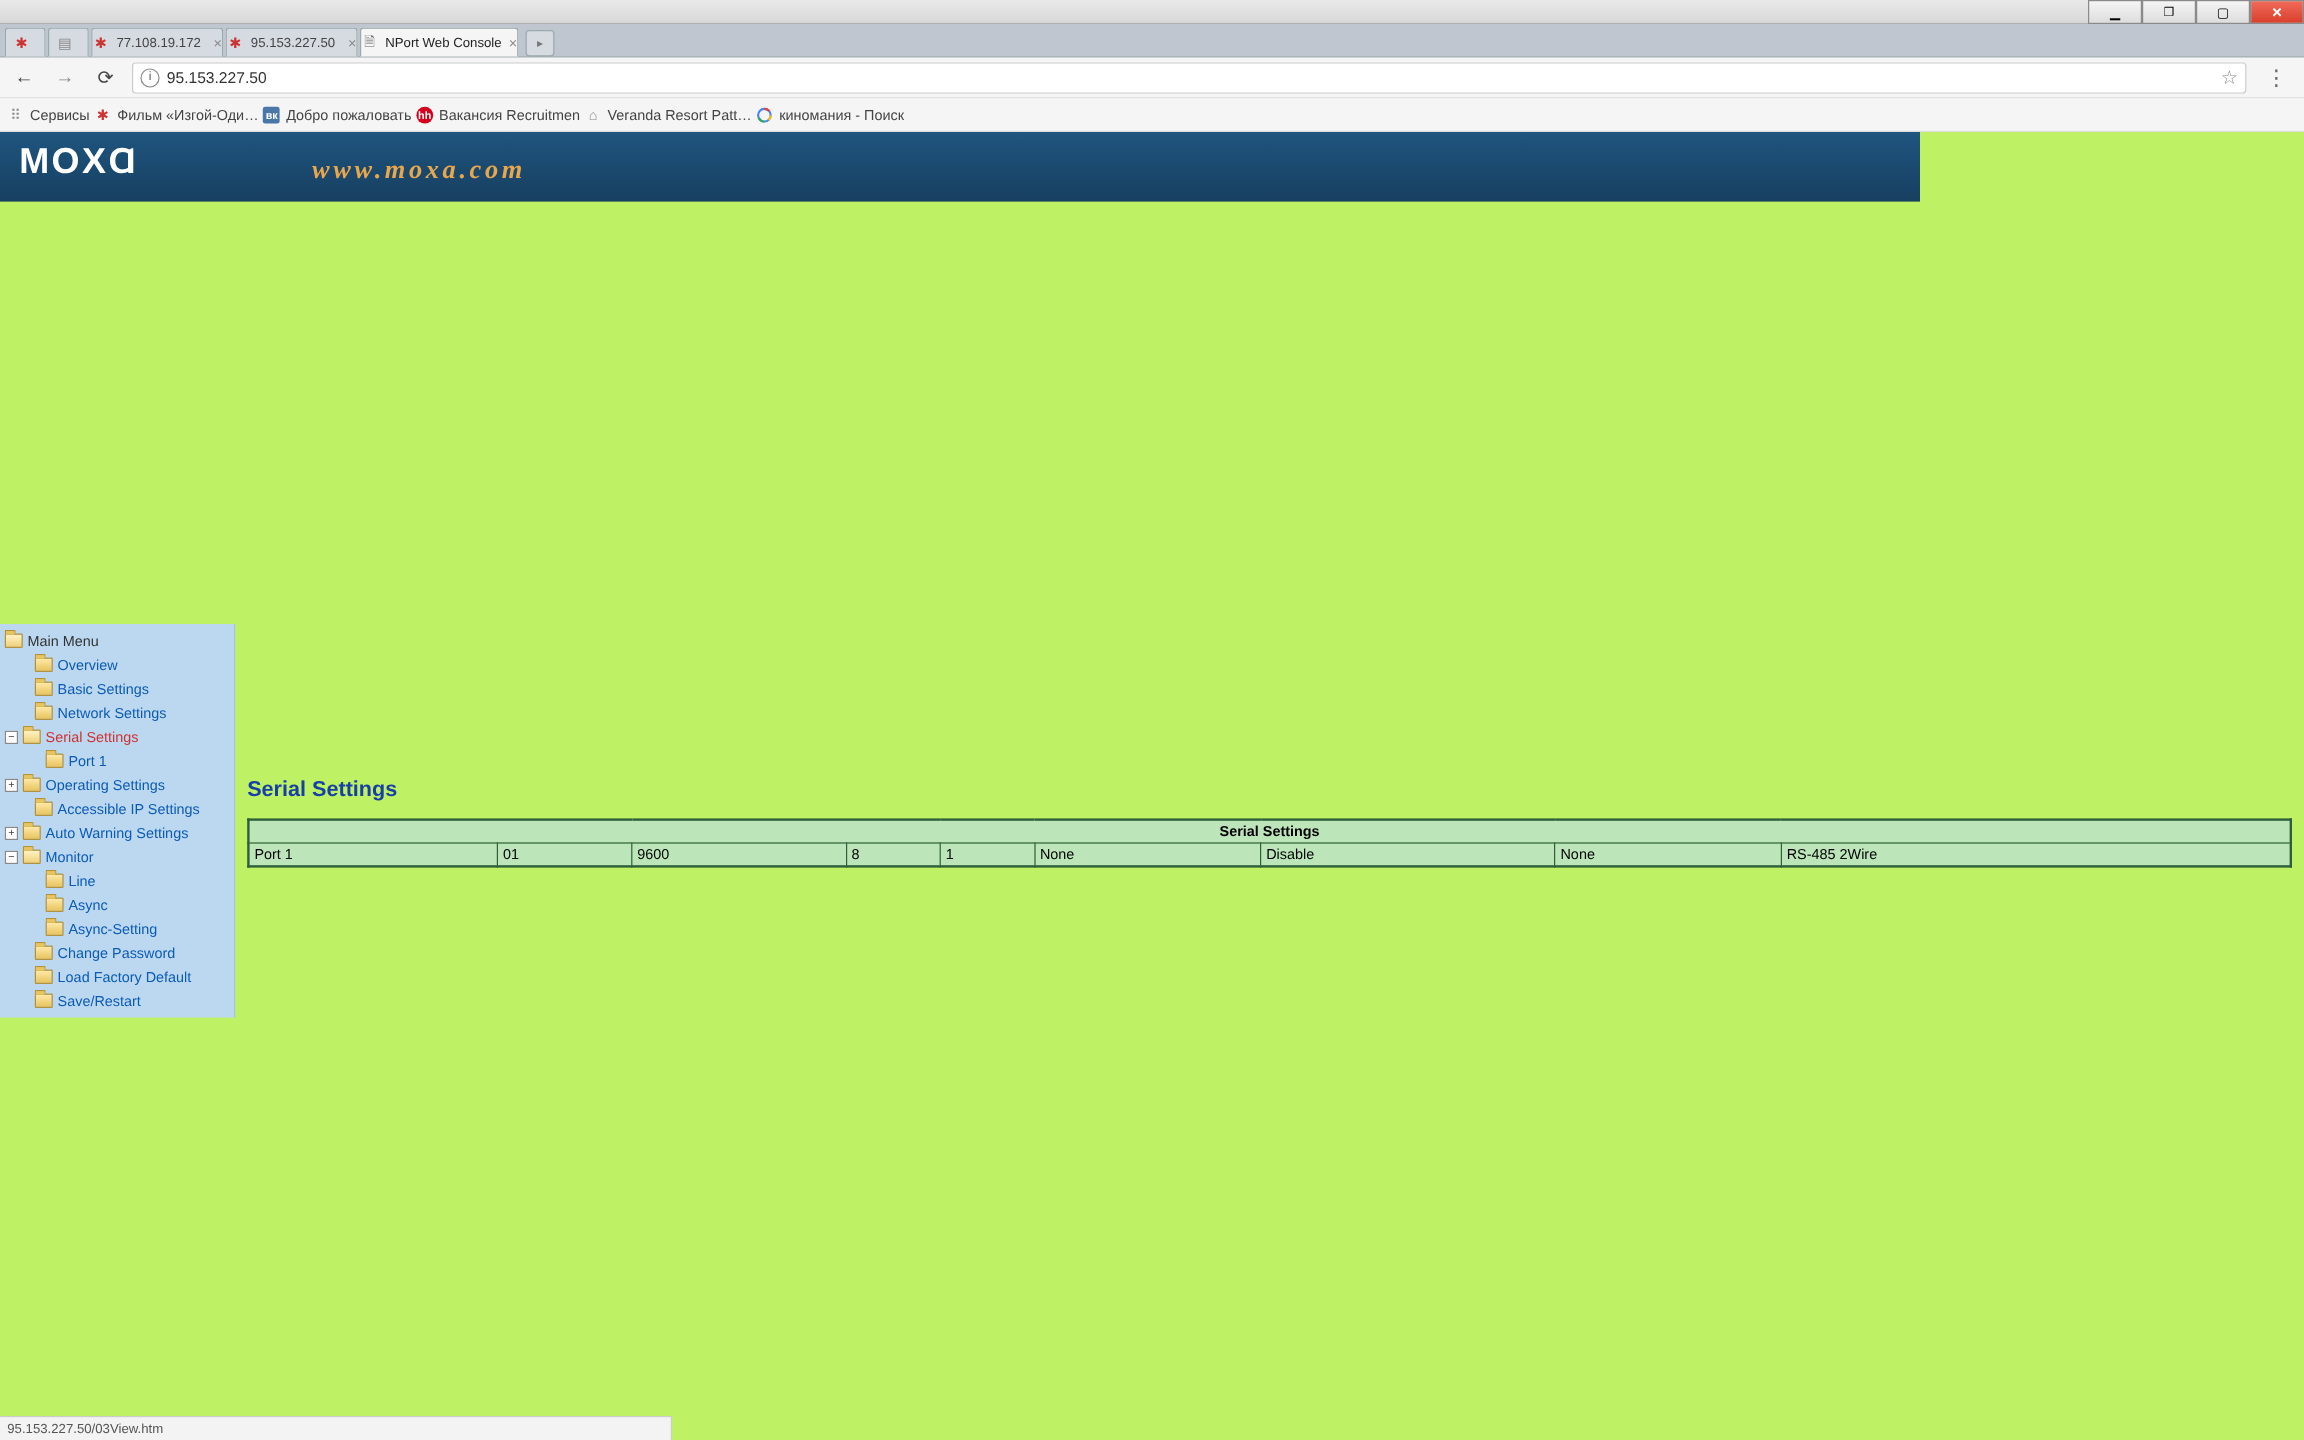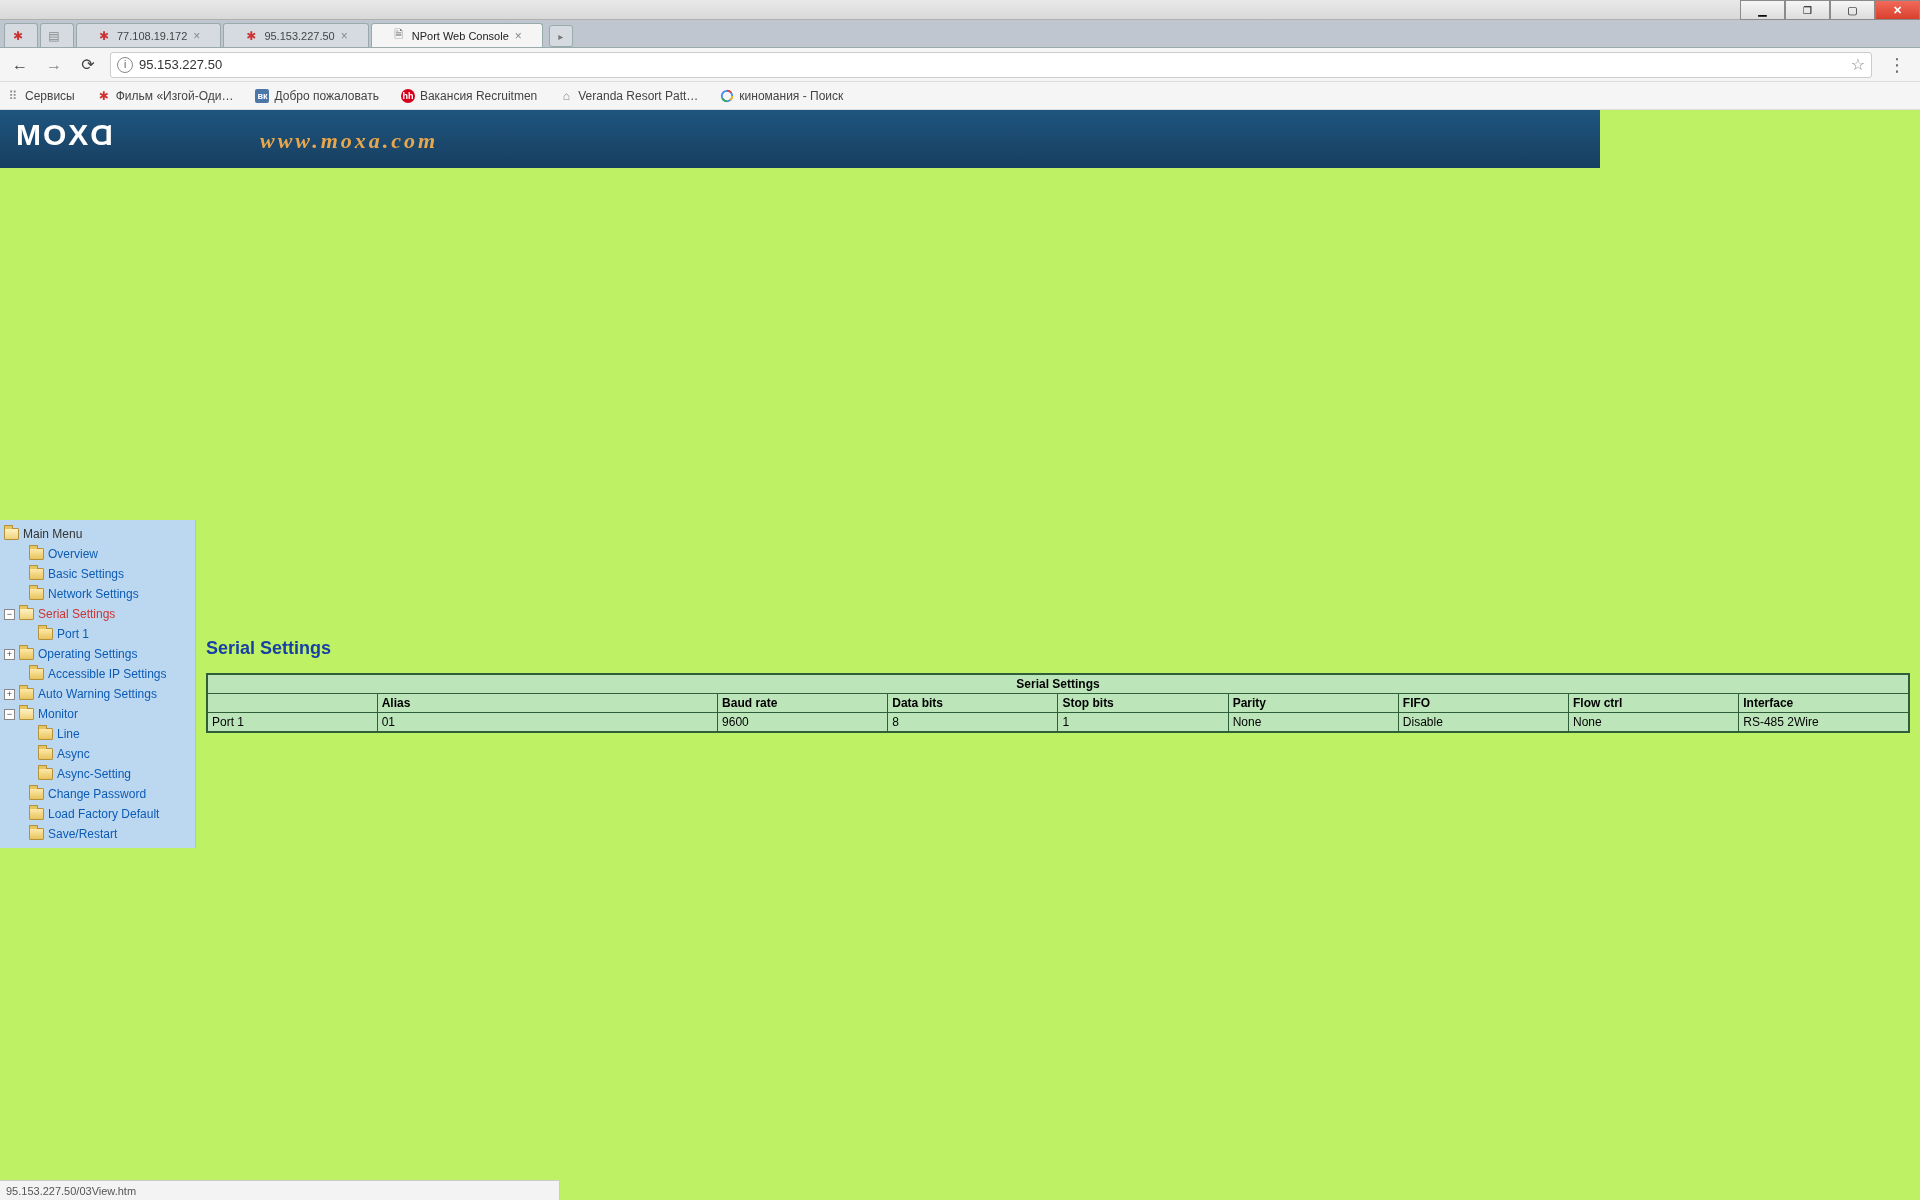--- a/index.html
+++ b/index.html
@@ -22,21 +22,21 @@
   .win-btn.close::after{content:"✕"; font-weight:bold;}
 
   
   .browser-tabs {
     height:28px; background:#bfc6cf; display:flex; align-items:flex-end; padding-left:4px;
     border-bottom:1px solid #9aa;
   }
   .tab {
     height:24px; min-width:110px; max-width:180px; background:#d6dbe2;
     border:1px solid #9aa; border-bottom:none; border-radius:3px 3px 0 0;
-    display:flex; align-items:center; padding:0 20px; margin-right:2px; gap:6px;
+    display:flex; align-items:center; padding:0 0; margin-right:2px; gap:6px;
     cursor:pointer; color:#444;
   }
   .tab.small{ min-width:34px; padding:0 6px; }
   .tab.active{ background:#f5f5f5; color:#222; }
   .tab .tab-title{ flex:1; font-size:11px; white-space:nowrap; overflow:hidden; text-overflow:ellipsis;}
   .tab .tab-x{ font-size:12px; color:#888;}
   .tab .favicon{ width:14px; height:14px; display:flex; align-items:center; justify-content:center; font-size:12px;}
   .tab .favicon.red::before{content:"✱"; color:#c33;}
   .tab .favicon.pg::before{content:"▤"; color:#888;}
   .tab .favicon.doc::before{content:"🗎"; color:#666; font-size:11px;}
@@ -54,21 +54,21 @@
     flex:1; height:26px; border:1px solid #ccc; border-radius:3px; background:#fff;
     display:flex; align-items:center; padding:0 6px; gap:6px; color:#555;
   }
   .addr-box .info{ width:16px; height:16px; border:1px solid #888; border-radius:50%; display:flex; align-items:center; justify-content:center; font-size:10px;}
   .addr-box .url{ flex:1; font-size:13px; color:#333;}
   .addr-box .star{ font-size:16px; color:#888;}
   .menu-dots{ font-size:18px; color:#666; padding:0 6px; cursor:pointer;}
 
   
   .bookmarks{
-    height:28px; background:#f5f5f5; display:flex; align-items:center; padding:0 6px; gap:22px;
+    height:28px; background:#f5f5f5; display:flex; align-items:center; padding:0 6px; gap:4px;
     border-bottom:1px solid #ddd; color:#444;
   }
   .bm{ display:flex; align-items:center; gap:5px; font-size:12px; cursor:pointer; white-space:nowrap;}
   .bm .bm-ico{ width:14px; height:14px; display:flex; align-items:center; justify-content:center; font-size:12px; }
   .ico-grid::before{content:"⠿"; color:#888;}
   .ico-red::before{content:"✱"; color:#c33;}
   .ico-vk{ background:#4a76a8; color:#fff; font-size:9px; font-weight:bold; border-radius:2px; width:14px; height:14px; display:flex; align-items:center; justify-content:center;}
   .ico-hh{ background:#d6001c; color:#fff; font-size:9px; font-weight:bold; border-radius:50%; width:14px; height:14px; display:flex; align-items:center; justify-content:center;}
   .ico-v::before{content:"⌂"; color:#888;}
   .ico-g{ width:14px;height:14px;}
@@ -318,31 +318,20 @@
 
     <div class="main">
       <div class="main-wrap">
         <div class="page-title">Serial Settings</div>
 
         <table class="serial">
           <tbody>
               <tr class="cap">
                 <th colspan="9">Serial Settings</th>
               </tr>
-          <tr>
-            <th style="width:10%"></th>
-            <th style="width:20%">Alias</th>
-            <th style="width:10%">Baud rate</th>
-            <th style="width:10%">Data bits</th>
-            <th style="width:10%">Stop bits</th>
-            <th style="width:10%">Parity</th>
-            <th style="width:10%">FIFO</th>
-            <th style="width:10%">Flow ctrl</th>
-            <th style="width:10%">Interface</th>
-          </tr>
           <tr>
             <td>Port 1</td>
             <td>01</td>
             <td>9600</td>
             <td>8</td>
             <td>1</td>
             <td>None</td>
             <td>Disable</td>
             <td>None</td>
             <td>RS-485 2Wire</td>

